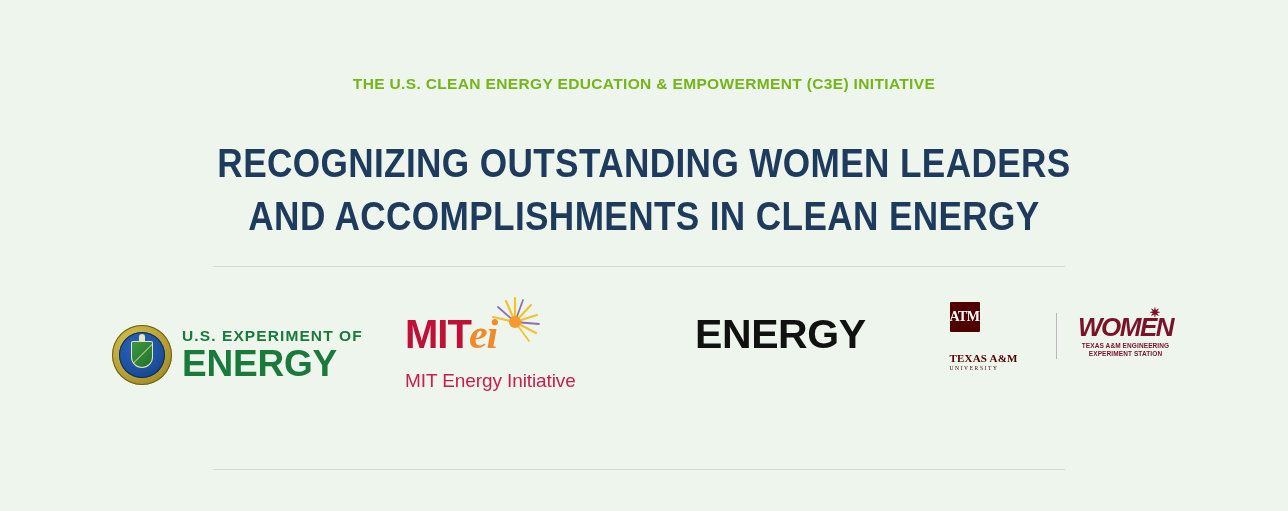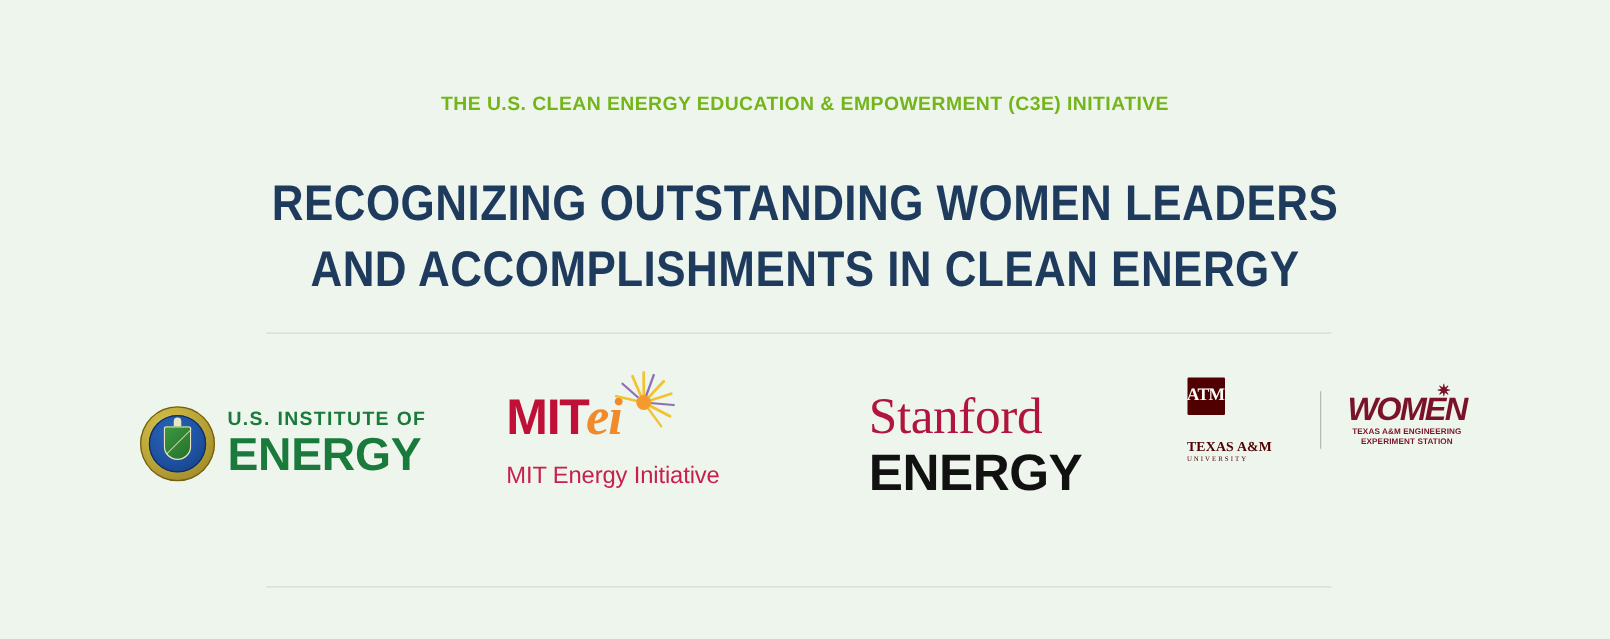--- a/index.html
+++ b/index.html
@@ -342,21 +342,21 @@
   <hr class="divider divider-top">
 
   <div class="logo-row">
 
     <div class="logo-cell logo-doe">
       <div class="doe-seal">
         <div class="doe-torch"></div>
         <div class="doe-shield"></div>
       </div>
       <div class="doe-text">
-        <div class="doe-dept">U.S. INSTITUTE OF</div>
+        <div class="doe-dept">U.S. EXPERIMENT OF</div>
         <div class="doe-energy">ENERGY</div>
       </div>
     </div>
 
     <div class="logo-cell logo-mitei">
       <div class="mitei-wordmark">
         <span class="mitei-mit">MIT</span><span class="mitei-ei">ei</span>
         <svg class="mitei-burst" viewBox="0 0 52 52">
           <g stroke-linecap="round" fill="none">
             <line x1="26" y1="26" x2="26" y2="2" stroke="#f2c230" stroke-width="2.2"></line>
@@ -370,21 +370,20 @@
             <line x1="26" y1="26" x2="4" y2="21" stroke="#f2c230" stroke-width="2.2"></line>
             <line x1="26" y1="26" x2="40" y2="45" stroke="#f2c230" stroke-width="1.8"></line>
           </g>
           <circle cx="26" cy="26" r="6" fill="#f59a2e"></circle>
         </svg>
       </div>
       <div class="mitei-sub">MIT Energy Initiative</div>
     </div>
 
     <div class="logo-cell logo-stanford">
-      <div class="stanford-word">Stanford</div>
       <div class="stanford-energy">ENERGY</div>
     </div>
 
     <div class="logo-cell logo-tamu">
       <div class="tamu-top">
 
         <div class="tamu-block">
           <div class="tamu-shield">ATM</div>
           <div class="tamu-name">TEXAS A&amp;M</div>
           <div class="tamu-univ">UNIVERSITY</div>

